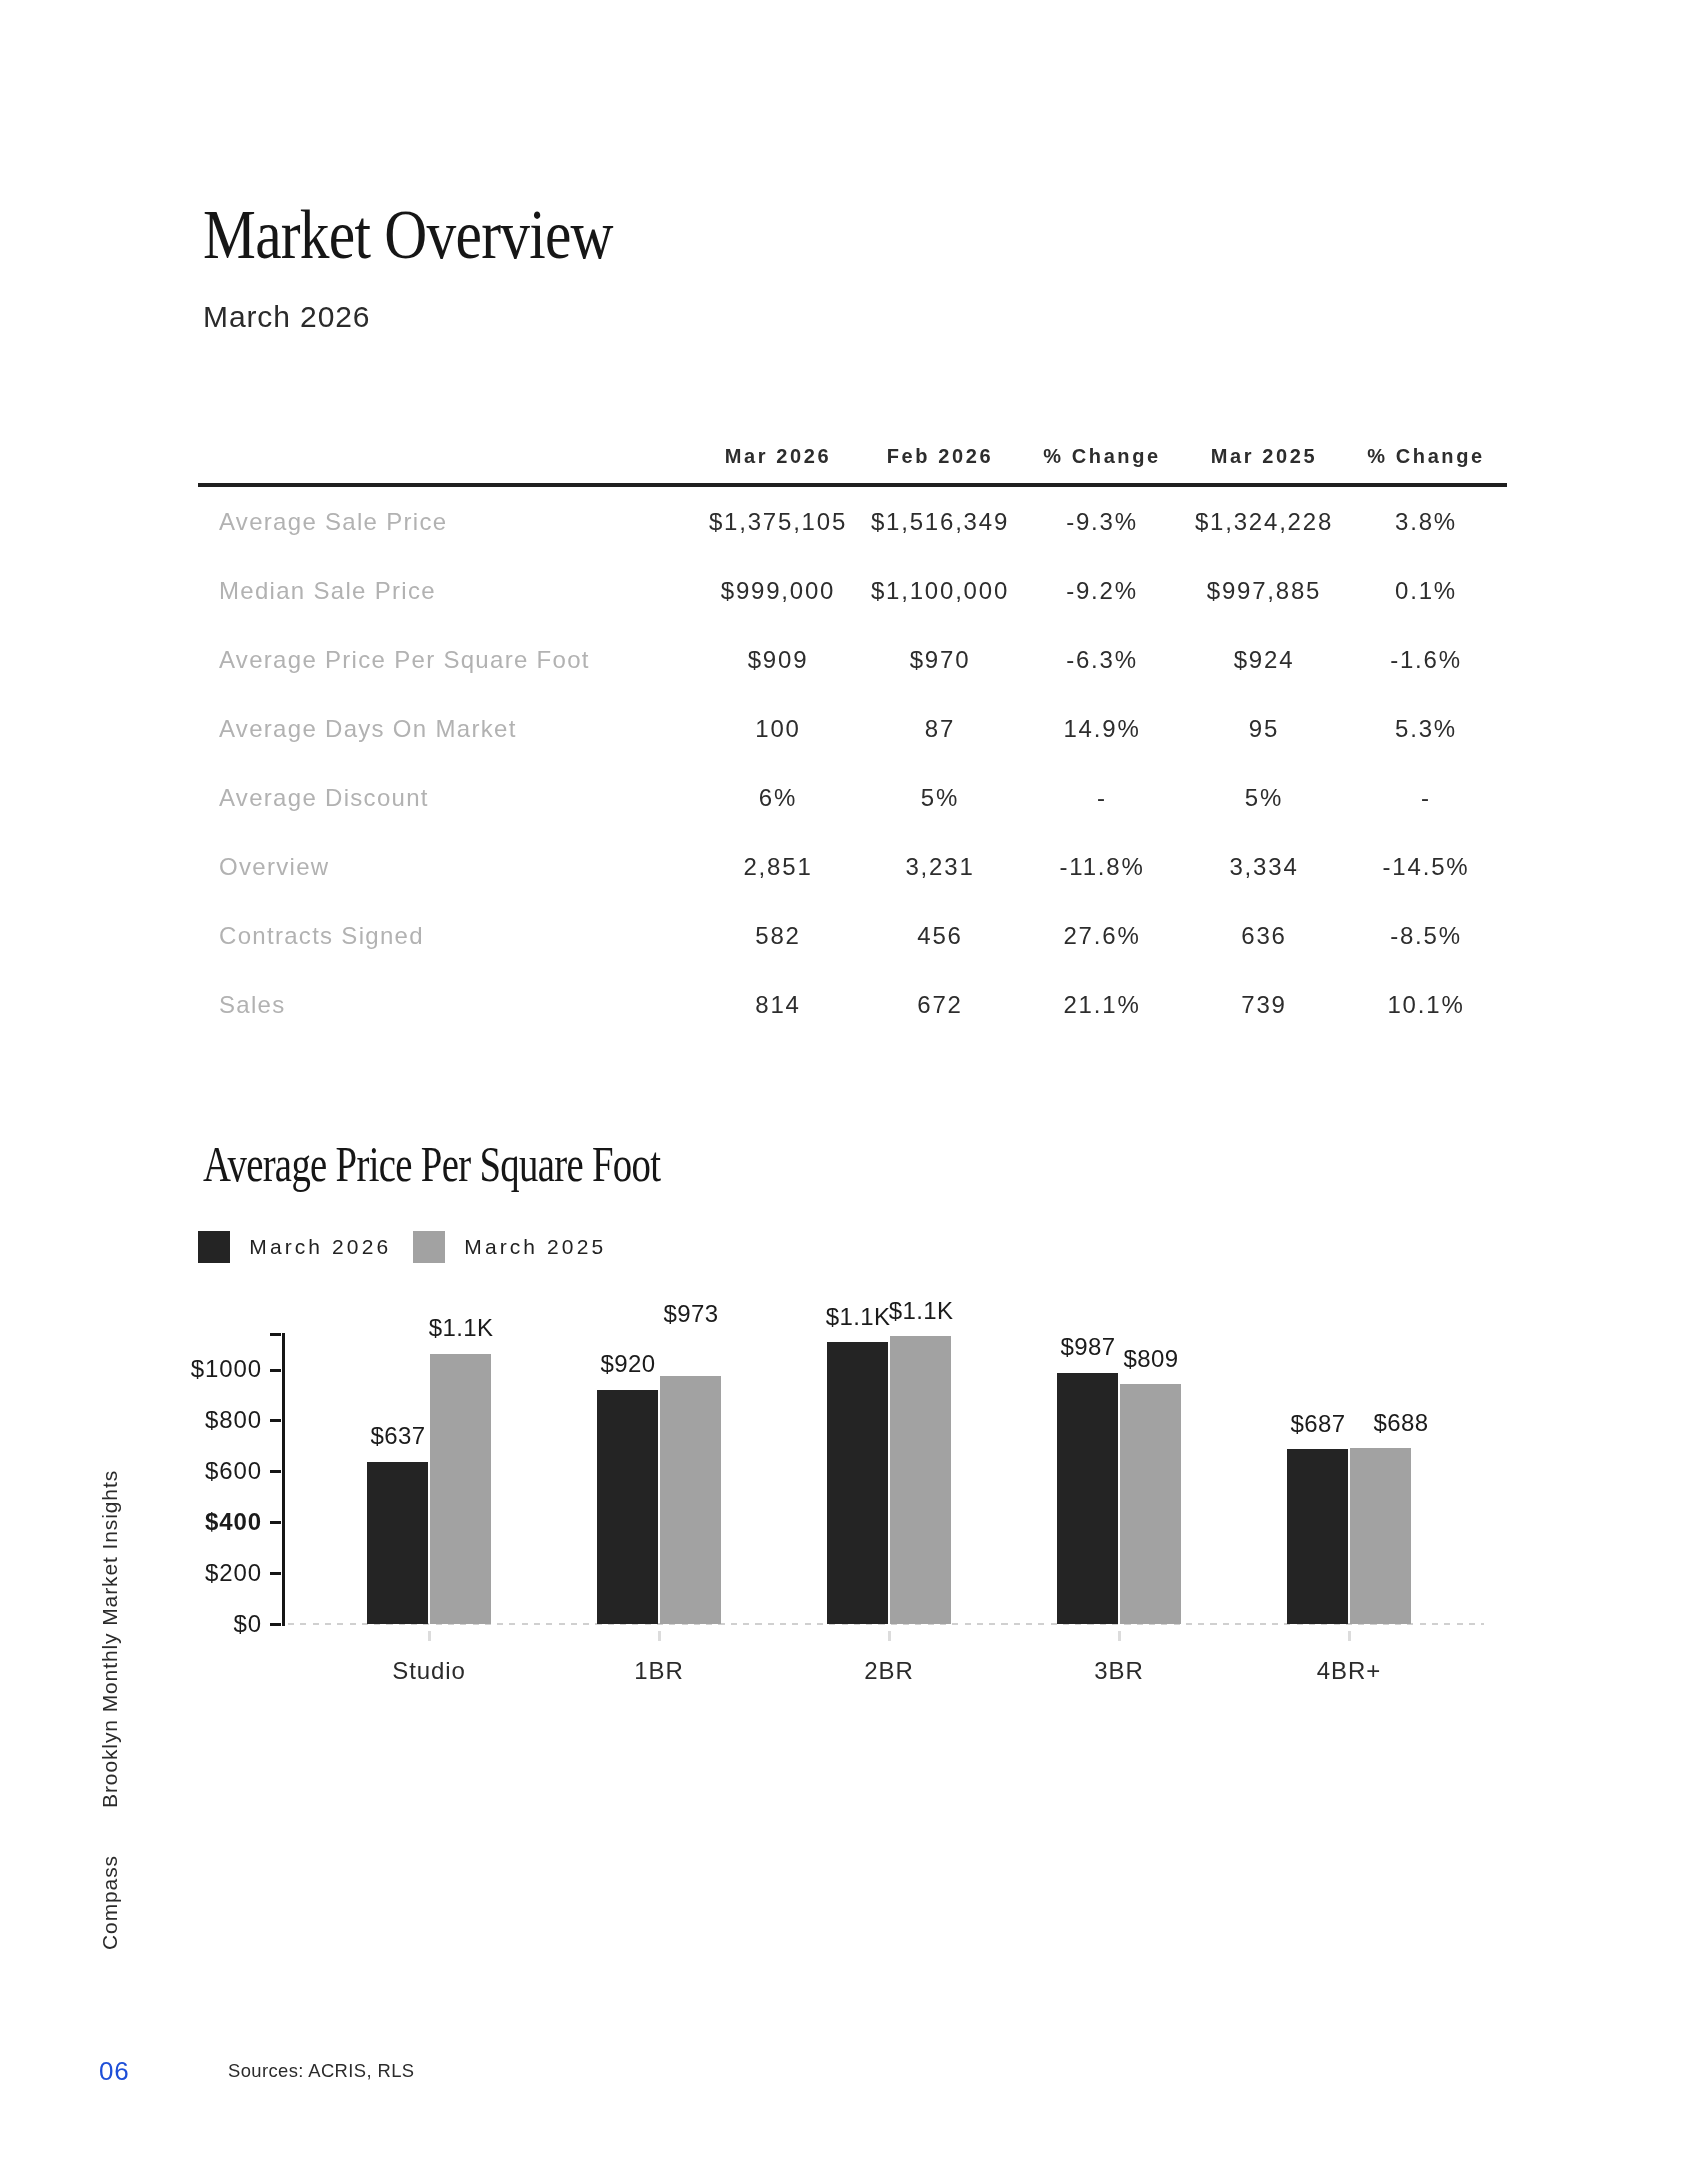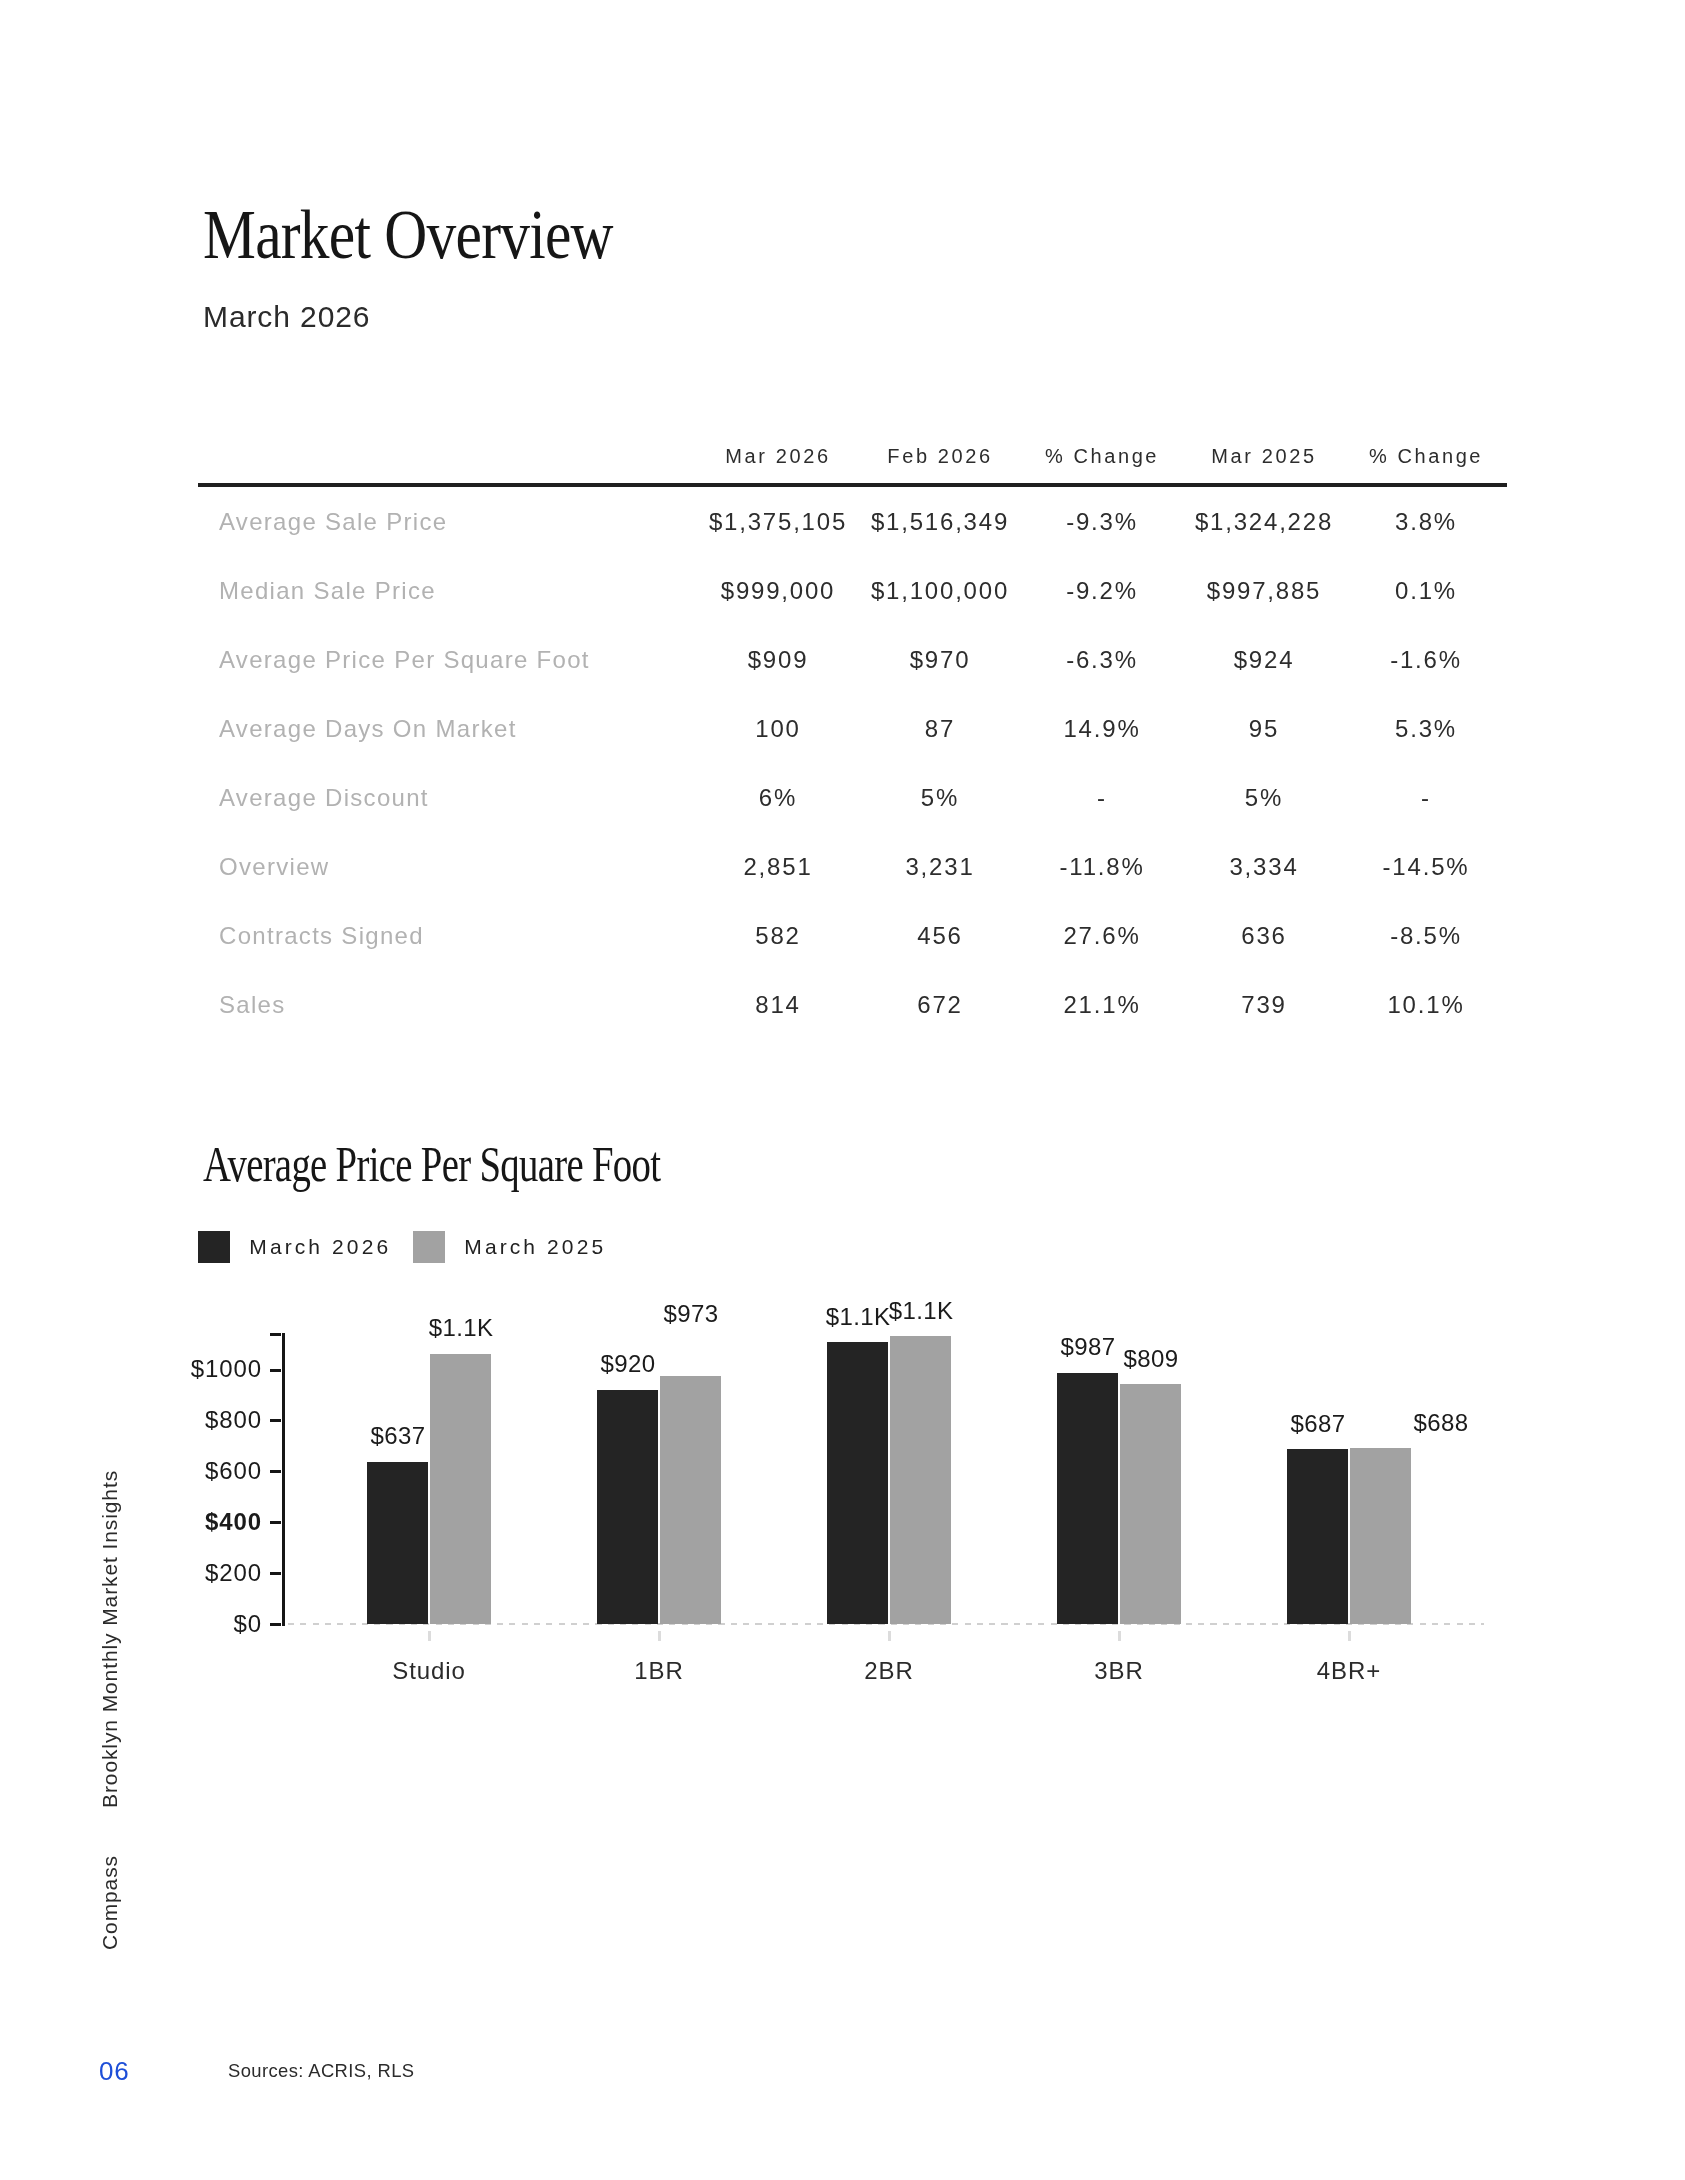--- a/index.html
+++ b/index.html
@@ -22,21 +22,21 @@
     transform:scaleX(0.76);transform-origin:left top;letter-spacing:-0.9px;
   }
   
   #metrics{
     position:absolute;left:198px;top:430px;
     display:grid;grid-template-columns:499px repeat(5,162px);
     grid-template-rows:53px 4.4px repeat(8,69px);
   }
   #metrics .th{
     display:flex;align-items:center;justify-content:center;
-    font-size:20px;letter-spacing:2.6px;color:#2d2d2d;white-space:nowrap;
+    font-size:20px;letter-spacing:2.6px;color:#2d2d2d;white-space:nowrap;font-weight:bold;
   }
   #metrics .divider{grid-column:1/-1;background:#202020;}
   #metrics .td{display:flex;align-items:center;justify-content:center;font-size:24px;white-space:nowrap;}
   #metrics .td.label{justify-content:flex-start;padding-left:21px;color:#b2b2b2;letter-spacing:1.3px;}
   #metrics .td.value{color:#2d2d2d;letter-spacing:1.8px;}
   
   #legend{position:absolute;left:0;top:0;width:1685px;height:0;}
   #legend .legend-item{position:absolute;top:1231px;display:flex;align-items:center;}
   #legend .legend-item:nth-child(1){left:198px;}
   #legend .legend-item:nth-child(2){left:413px;}
@@ -179,21 +179,21 @@
       <div class="cat-label" style="left: 810px; top: 1657px; width: 158px; height: 28px;">2BR</div>
       <div class="bar" style="left: 1057px; top: 1373px; width: 61px; height: 251px; background: rgb(36, 36, 36);"></div>
       <div class="bar-label" style="left: 1031px; top: 1333px; width: 114px; height: 28px;">$987</div>
       <div class="bar" style="left: 1120px; top: 1384px; width: 61px; height: 240px; background: rgb(162, 162, 162);"></div>
       <div class="bar-label" style="left: 1094px; top: 1345px; width: 114px; height: 28px;">$809</div>
       <div class="cat-tick" style="left: 1118px; top: 1631px; width: 2.6px; height: 9.7px;"></div>
       <div class="cat-label" style="left: 1040px; top: 1657px; width: 158px; height: 28px;">3BR</div>
       <div class="bar" style="left: 1287px; top: 1449px; width: 61px; height: 175px; background: rgb(36, 36, 36);"></div>
       <div class="bar-label" style="left: 1261px; top: 1410px; width: 114px; height: 28px;">$687</div>
       <div class="bar" style="left: 1350px; top: 1448px; width: 61px; height: 176px; background: rgb(162, 162, 162);"></div>
-      <div class="bar-label" style="left: 1384px; top: 1409px; width: 114px; height: 28px;">$688</div>
+      <div class="bar-label" style="left: 1344px; top: 1409px; width: 114px; height: 28px;">$688</div>
       <div class="cat-tick" style="left: 1348px; top: 1631px; width: 2.6px; height: 9.7px;"></div>
       <div class="cat-label" style="left: 1270px; top: 1657px; width: 158px; height: 28px;">4BR+</div>
     </div>
 
   <div class="side-report">Brooklyn Monthly Market Insights</div>
   <div class="side-brand">Compass</div>
 
   <div class="page-number">06</div>
   <div class="sources">Sources: ACRIS, RLS</div>
 

